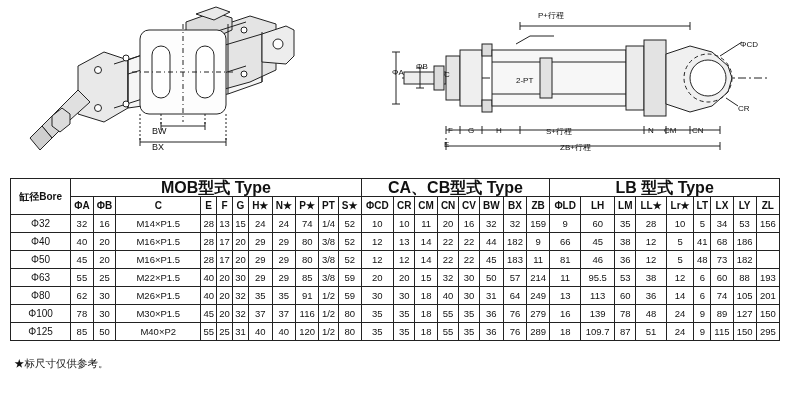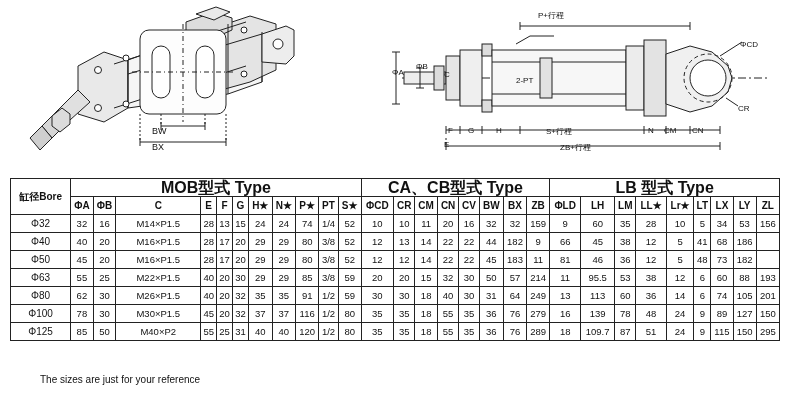--- a/index.html
+++ b/index.html
@@ -460,15 +460,15 @@
           <td>24</td>
           <td>9</td>
           <td>115</td>
           <td>150</td>
           <td>295</td>
         </tr>
       </tbody>
     </table>
   </div>
 
-  <div class="note2">The sizes are just for your reference</div>
+  <div class="note">★标尺寸仅供参考。</div>
 
 </div>
 
 </body></html>

